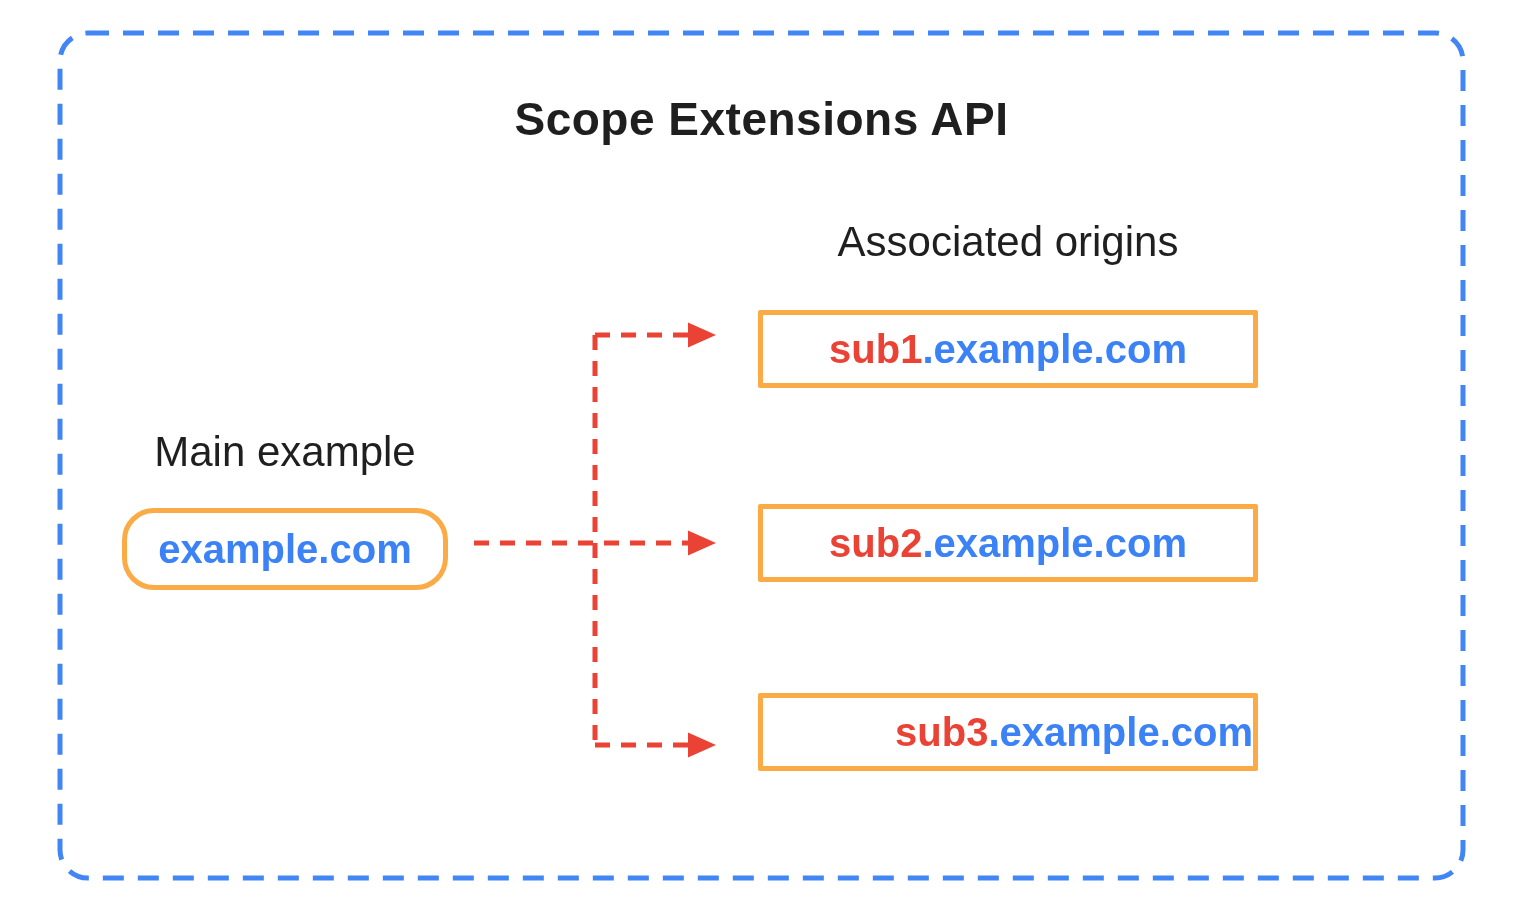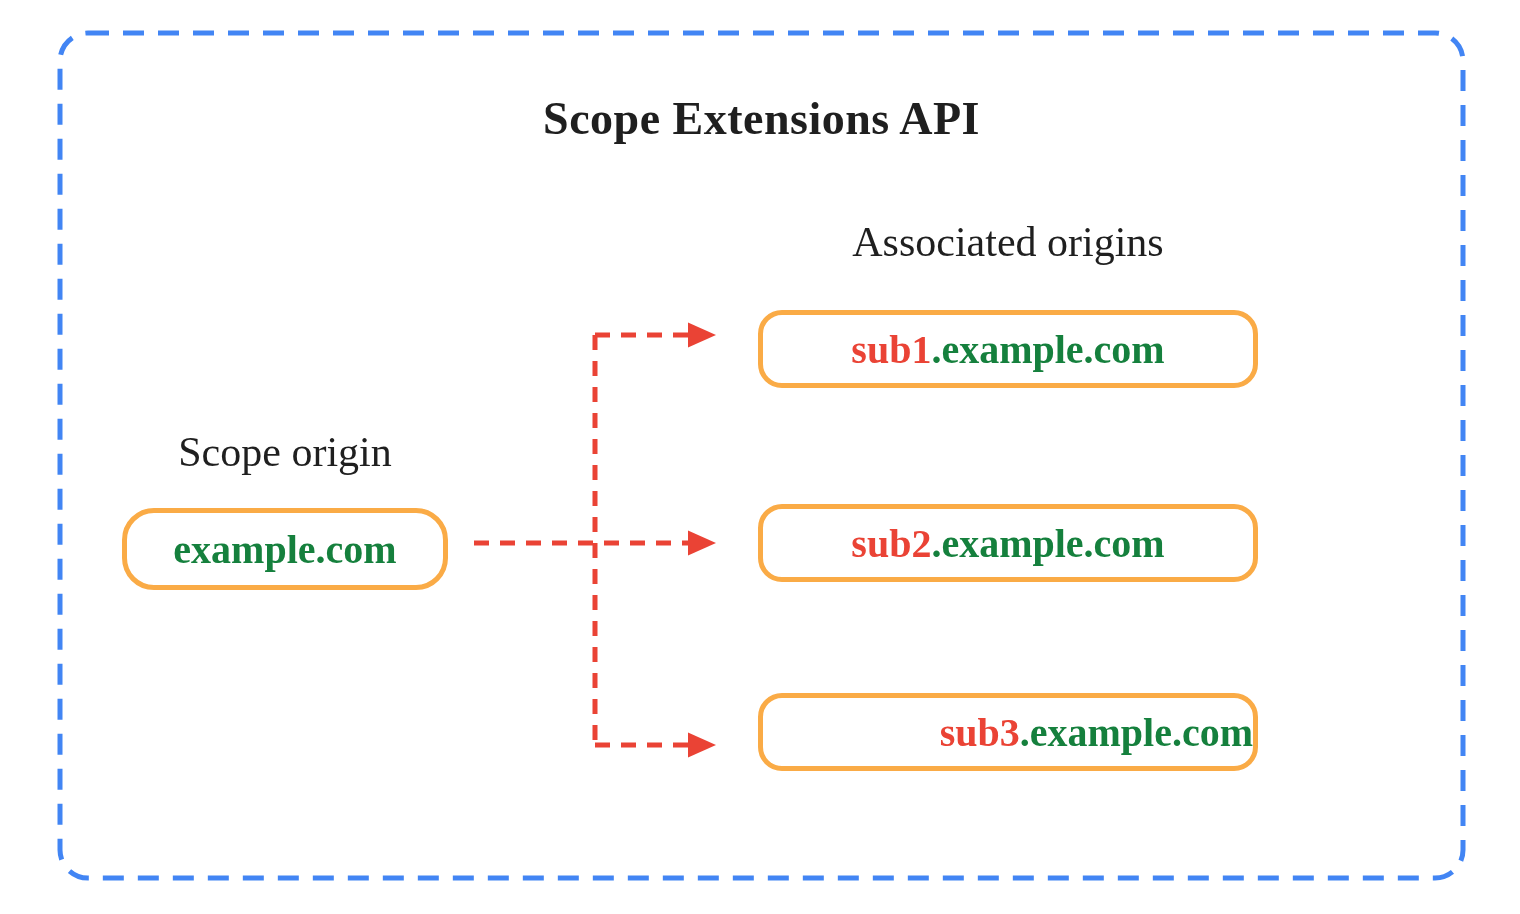--- a/index.html
+++ b/index.html
@@ -6,21 +6,21 @@
     margin: 0;
     padding: 0;
     background: #ffffff;
   }
   .stage {
     position: relative;
     width: 1520px;
     height: 914px;
     background: #ffffff;
     overflow: hidden;
-    font-family: Liberation Serif, serif;
+    font-family: Liberation Sans, sans-serif;
   }
   .lines {
     position: absolute;
     left: 0;
     top: 0;
     width: 1520px;
     height: 914px;
   }
   .diagram-title {
     position: absolute;
@@ -48,21 +48,21 @@
   }
   .assoc-label {
     left: 758px;
     top: 218px;
     width: 500px;
   }
   .origin-box {
     position: absolute;
     box-sizing: border-box;
     border: 5px solid #FAAB46;
-    border-radius: 24px;
+    border-radius: 2px;
     background: #ffffff;
     display: flex;
     align-items: center;
     justify-content: center;
     font-size: 40px;
     font-weight: 700;
     white-space: nowrap;
   }
   .main-box {
     left: 122px;
@@ -72,21 +72,21 @@
     border-radius: 32px;
   }
   .sub-box {
     left: 758px;
     width: 500px;
     height: 78px;
   }
   .sub-box-1 { top: 310px; }
   .sub-box-2 { top: 504px; }
   .sub-box-3 { top: 693px; justify-content: flex-end; }
-  .txt-blue { color: #15803d; }
+  .txt-blue { color: #3b82f6; }
   .txt-red  { color: #EA4335; }
 </style>
 </head>
 <body>
 
 <div class="stage">
 
   <svg class="lines" viewBox="0 0 1520 914" aria-hidden="true">
 
     <rect x="60" y="33" width="1403" height="845" rx="28" ry="28" fill="none" stroke="#4285F4" stroke-width="5" stroke-dasharray="21 14"></rect>
@@ -104,21 +104,21 @@
 
     <g fill="#EA4335" stroke="none">
       <path d="M 688 322.5 L 716 335 L 688 347.5 Z"></path>
       <path d="M 688 530.5 L 716 543 L 688 555.5 Z"></path>
       <path d="M 688 732.5 L 716 745 L 688 757.5 Z"></path>
     </g>
   </svg>
 
   <h1 class="diagram-title">Scope Extensions API</h1>
 
-  <div class="section-label main-label">Scope origin</div>
+  <div class="section-label main-label">Main example</div>
 
   <div class="origin-box main-box">
     <span class="txt-blue">example.com</span>
   </div>
 
   <div class="section-label assoc-label">Associated origins</div>
 
   <div class="origin-box sub-box sub-box-1">
     <span class="txt-red">sub1</span>
       <span class="txt-blue">.example.com</span>

